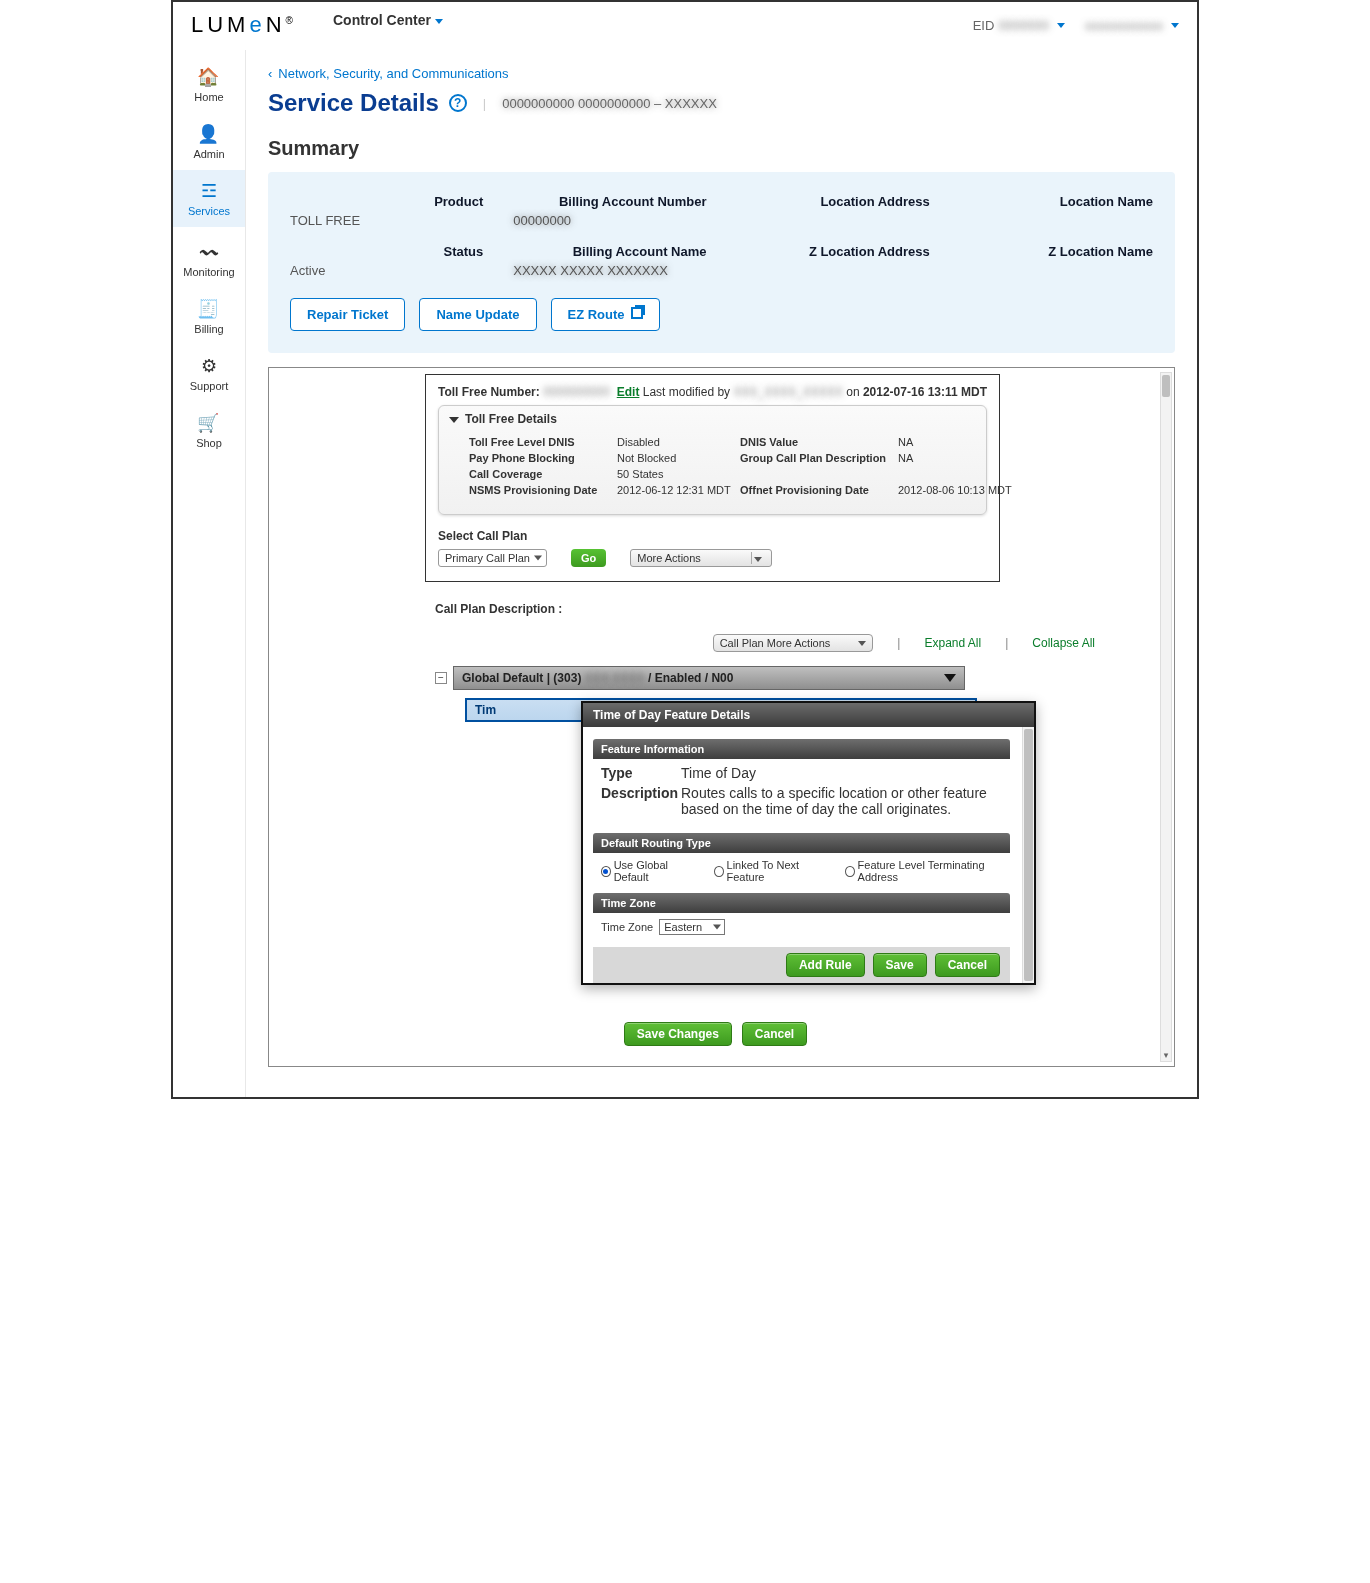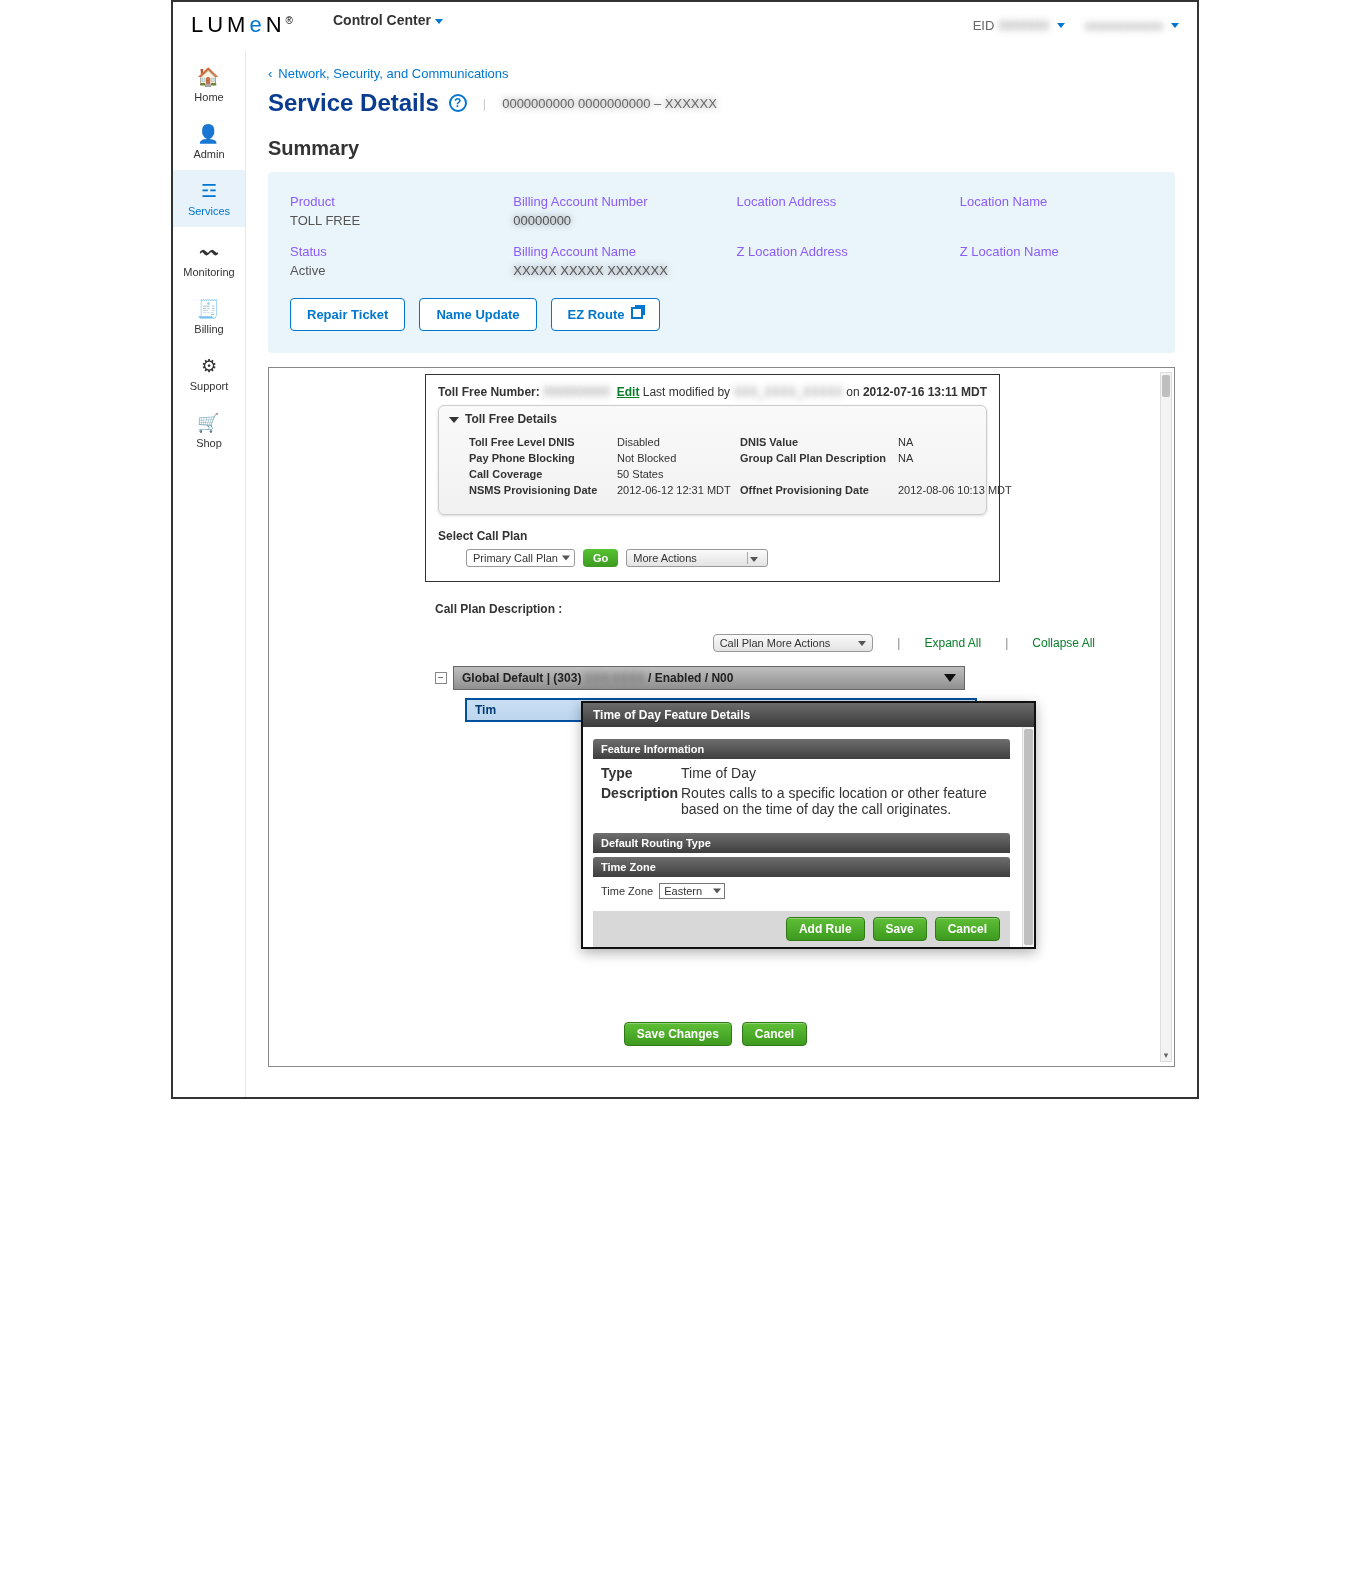--- a/index.html
+++ b/index.html
@@ -45,21 +45,21 @@
   .tabs { display:flex; gap:24px; font-size:14px; font-weight:700; color:#333; border-bottom:1px solid #e0e0e0; flex-wrap:wrap;}
   .tab { padding:0 0 10px 0; cursor:pointer; white-space:nowrap;}
   .tab.active { color:#0076ce; border-bottom:3px solid #0076ce; }
   .tabs-row2 { margin-top:12px; padding-bottom:10px; }
 
   .section-title { font-size:20px; font-weight:800; margin:18px 0 12px; }
 
   
   .summary-card { background:#eaf4fb; border-radius:4px; padding:22px; }
   .summary-grid { display:grid; grid-template-columns: repeat(4, 1fr); gap: 16px 30px; font-size:13px;}
-  .summary-grid .lbl { font-weight:400; color:#8b5cf6; margin-bottom:4px;}
+  .summary-grid .lbl { font-weight:700; color:#0f172a; margin-bottom:4px;text-align:right;}
   .summary-grid .val { color:#555; }
   .summary-actions { margin-top:20px; display:flex; gap:14px;}
   .btn-outline { background:#fff; border:1.5px solid #0076ce; color:#0076ce; border-radius:4px; padding:8px 16px; font-weight:600; font-size:13px; cursor:pointer; }
   .ext-icon { display:inline-block; margin-left:6px; width:12px; height:12px; border:2px solid #0076ce; position:relative;}
   .ext-icon::after { content:""; position:absolute; top:-4px; right:-4px; width:8px; height:8px; border-top:2px solid #0076ce; border-right:2px solid #0076ce;}
 
   
   .legacy-wrap { margin-top:14px; border:1px solid #888; position:relative; padding: 6px 18px 18px 6px; background:#fff; min-height:700px;}
   .legacy-scroll { position:absolute; right:2px; top:4px; bottom:4px; width:12px; background:#f3f3f3; border:1px solid #ddd;}
   .legacy-scroll .thumb { position:absolute; left:1px; right:1px; top:2px; height:22px; background:#bfbfbf; border-radius:2px;}
@@ -72,21 +72,21 @@
   .tf-header .left .num { font-weight:400;}
   .tf-header .right { font-weight:400; }
   .tf-header a { color:#0a7d2b; font-weight:700; text-decoration:underline; cursor:pointer;}
   .details-box { border:1px solid #ccc; border-radius:6px; background:linear-gradient(#fafafa,#f1f1f1); padding:0 0 14px; box-shadow:0 1px 3px rgba(0,0,0,.15);}
   .details-head { padding:6px 10px; font-size:12px; font-weight:700; }
   .details-head .tri { display:inline-block; width:0;height:0;border-left:5px solid transparent;border-right:5px solid transparent;border-top:6px solid #333; margin-right:6px;}
   .details-grid { display:grid; grid-template-columns: 140px 115px 150px 120px; font-size:11px; padding:4px 30px; row-gap:4px; column-gap:8px;}
   .details-grid .k { font-weight:700; }
 
   .select-plan-lbl { font-size:12px; font-weight:700; margin:14px 0 6px;}
-  .plan-row { display:flex; align-items:center; gap:8px;margin-left:28px; }
+  .plan-row { display:flex; align-items:center; gap:24px; }
   .legacy-select { font-size:11px; border:1px solid #999; border-radius:3px; padding:2px 16px 2px 6px; background:#fff; position:relative; cursor:pointer;}
   .legacy-select::after { content:""; position:absolute; right:4px; top:50%; transform:translateY(-50%); width:0;height:0;border-left:4px solid transparent;border-right:4px solid transparent;border-top:5px solid #555;}
   .go-btn { background: #4caf2f; background:linear-gradient(#57c233,#3d9a1f); color:#fff; border:none; border-radius:4px; padding:3px 10px; font-size:11px; font-weight:700; cursor:pointer;}
   .more-actions { font-size:11px; border:1px solid #999; border-radius:3px; padding:2px 6px; background:linear-gradient(#fafafa,#e3e3e3); display:flex; align-items:center; gap:50px; cursor:pointer;}
   .more-actions .dd { width:14px; border-left:1px solid #aaa; text-align:center;}
   .more-actions .dd .tri2 { display:inline-block; width:0;height:0;border-left:4px solid transparent;border-right:4px solid transparent;border-top:5px solid #555;}
 
   .plan-desc-row { margin-left:160px; font-size:12px; font-weight:700; margin-top:20px;}
   .plan-actions-row { margin-left:160px; width:660px; display:flex; justify-content:flex-end; align-items:center; gap:24px; margin-top:18px; font-size:12px;}
   .link-green { color:#0a7d2b; cursor:pointer;}
@@ -296,20 +296,34 @@
                   <div class="row">
                     <div class="k">Type</div>
                     <div style="flex: 1 1 0%;">Time of Day</div>
                   </div>
                   <div class="row">
                     <div class="k">Description</div>
                     <div style="flex: 1 1 0%;">Routes calls to a specific location or other feature based on the time of day the call originates.</div>
                   </div>
                 </div>
               <div class="sect-bar">Default Routing Type</div>
+              <div class="radio-row" id="radioRow">
+                  <label>
+                    <span class="radio-dot checked"></span>
+                    <span>Use Global Default</span>
+                  </label>
+                  <label>
+                    <span class="radio-dot"></span>
+                    <span>Linked To Next Feature</span>
+                  </label>
+                  <label>
+                    <span class="radio-dot"></span>
+                    <span>Feature Level Terminating Address</span>
+                  </label>
+                </div>
               <div class="sect-bar">Time Zone</div>
               <div class="tz-row">
                 <span>Time Zone</span>
                 <span class="tz-select">Eastern</span>
               </div>
               <div class="modal-actions">
                 <button class="g-btn">Add Rule</button>
                 <button class="g-btn">Save</button>
                 <button class="g-btn">Cancel</button>
               </div>

